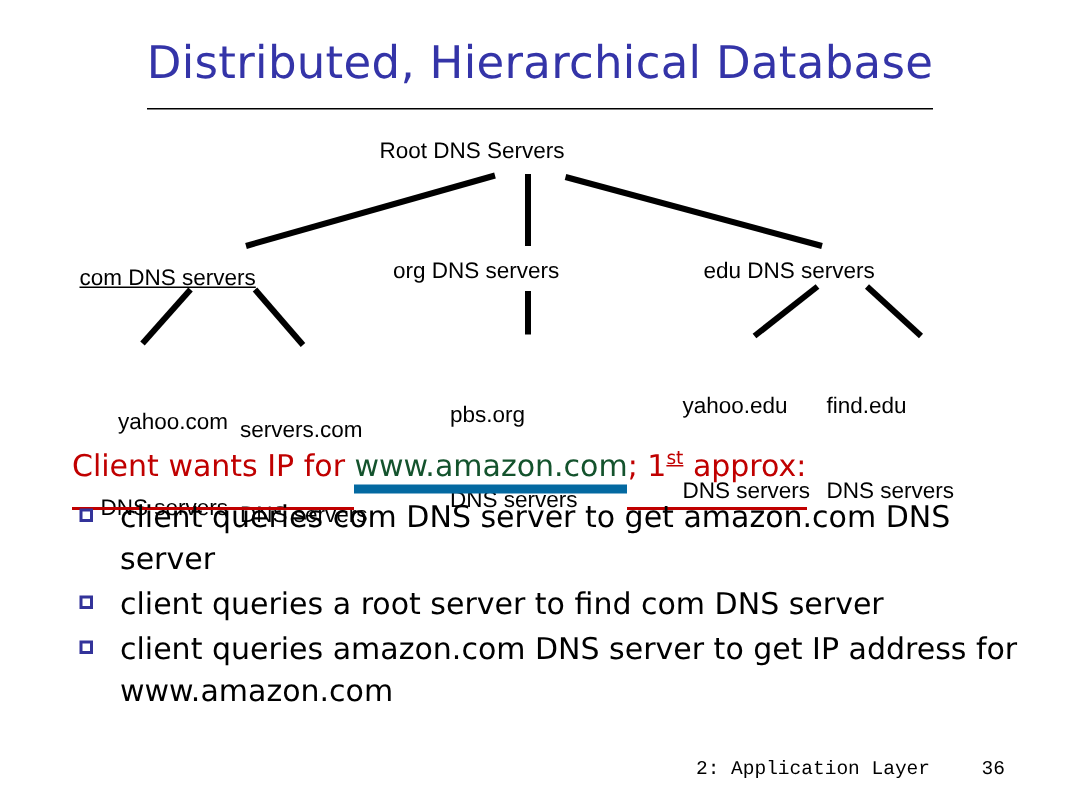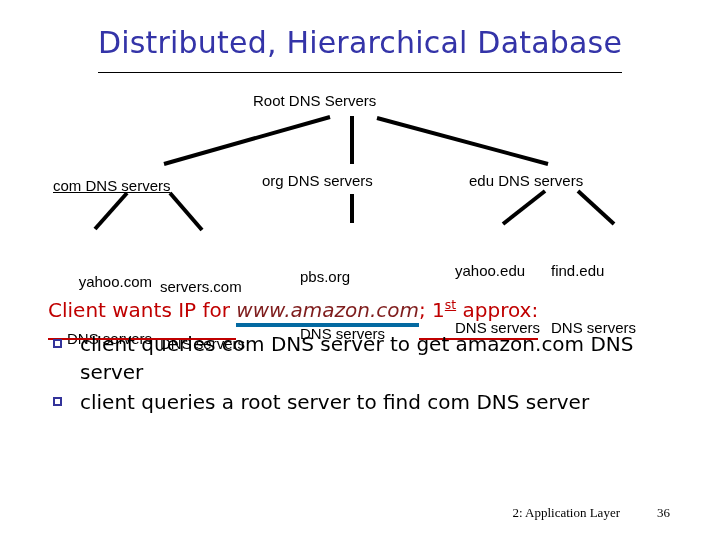--- a/index.html
+++ b/index.html
@@ -72,24 +72,23 @@
     font-size: 20px;
     line-height: 26px;
     white-space: nowrap;
   }
   .lead .red {
     color: #c00000;
     border-bottom: 2px solid #c00000;
     padding-bottom: 16px;
   }
   .lead .link {
-    color: #7f1d1d;
-    border-bottom: 4px solid #0369a1;
+    color: #14532d;
+    border-bottom: 6px solid #0369a1;
     padding-bottom: 1px;
-    font-style: italic;
   }
   .lead sup {
     font-size: 0.62em;
     vertical-align: super;
     line-height: 0;
     text-decoration: underline;
   }
 
   .bullets {
     position: absolute;
@@ -117,21 +116,21 @@
     background: transparent;
   }
 
   
   .footer {
     position: absolute;
     left: 0;
     top: 505px;
     width: 692px;
     height: 24px;
-    font-family: Liberation Serif, serif;
+    font-family: Liberation Mono, monospace;
     font-size: 13px;
     color: #000000;
   }
   .footer .chapter {
     position: absolute;
     right: 72px;
     top: 0;
     white-space: nowrap;
   }
   .footer .pageno {
@@ -202,20 +201,24 @@
 
   <div class="bullets">
     <div class="bullet">
       <span class="marker"></span>
       <span>client queries com DNS server to get amazon.com DNS server</span>
     </div>
     <div class="bullet">
       <span class="marker"></span>
       <span>client queries a root server to find com DNS server</span>
     </div>
+    <div class="bullet">
+      <span class="marker"></span>
+      <span>client queries amazon.com DNS server to get  IP address for www.amazon.com</span>
+    </div>
   </div>
 
   <div class="footer">
     <span class="chapter">2: Application Layer</span>
     <span class="pageno">36</span>
   </div>
 
 </div>
 
 </body></html>

